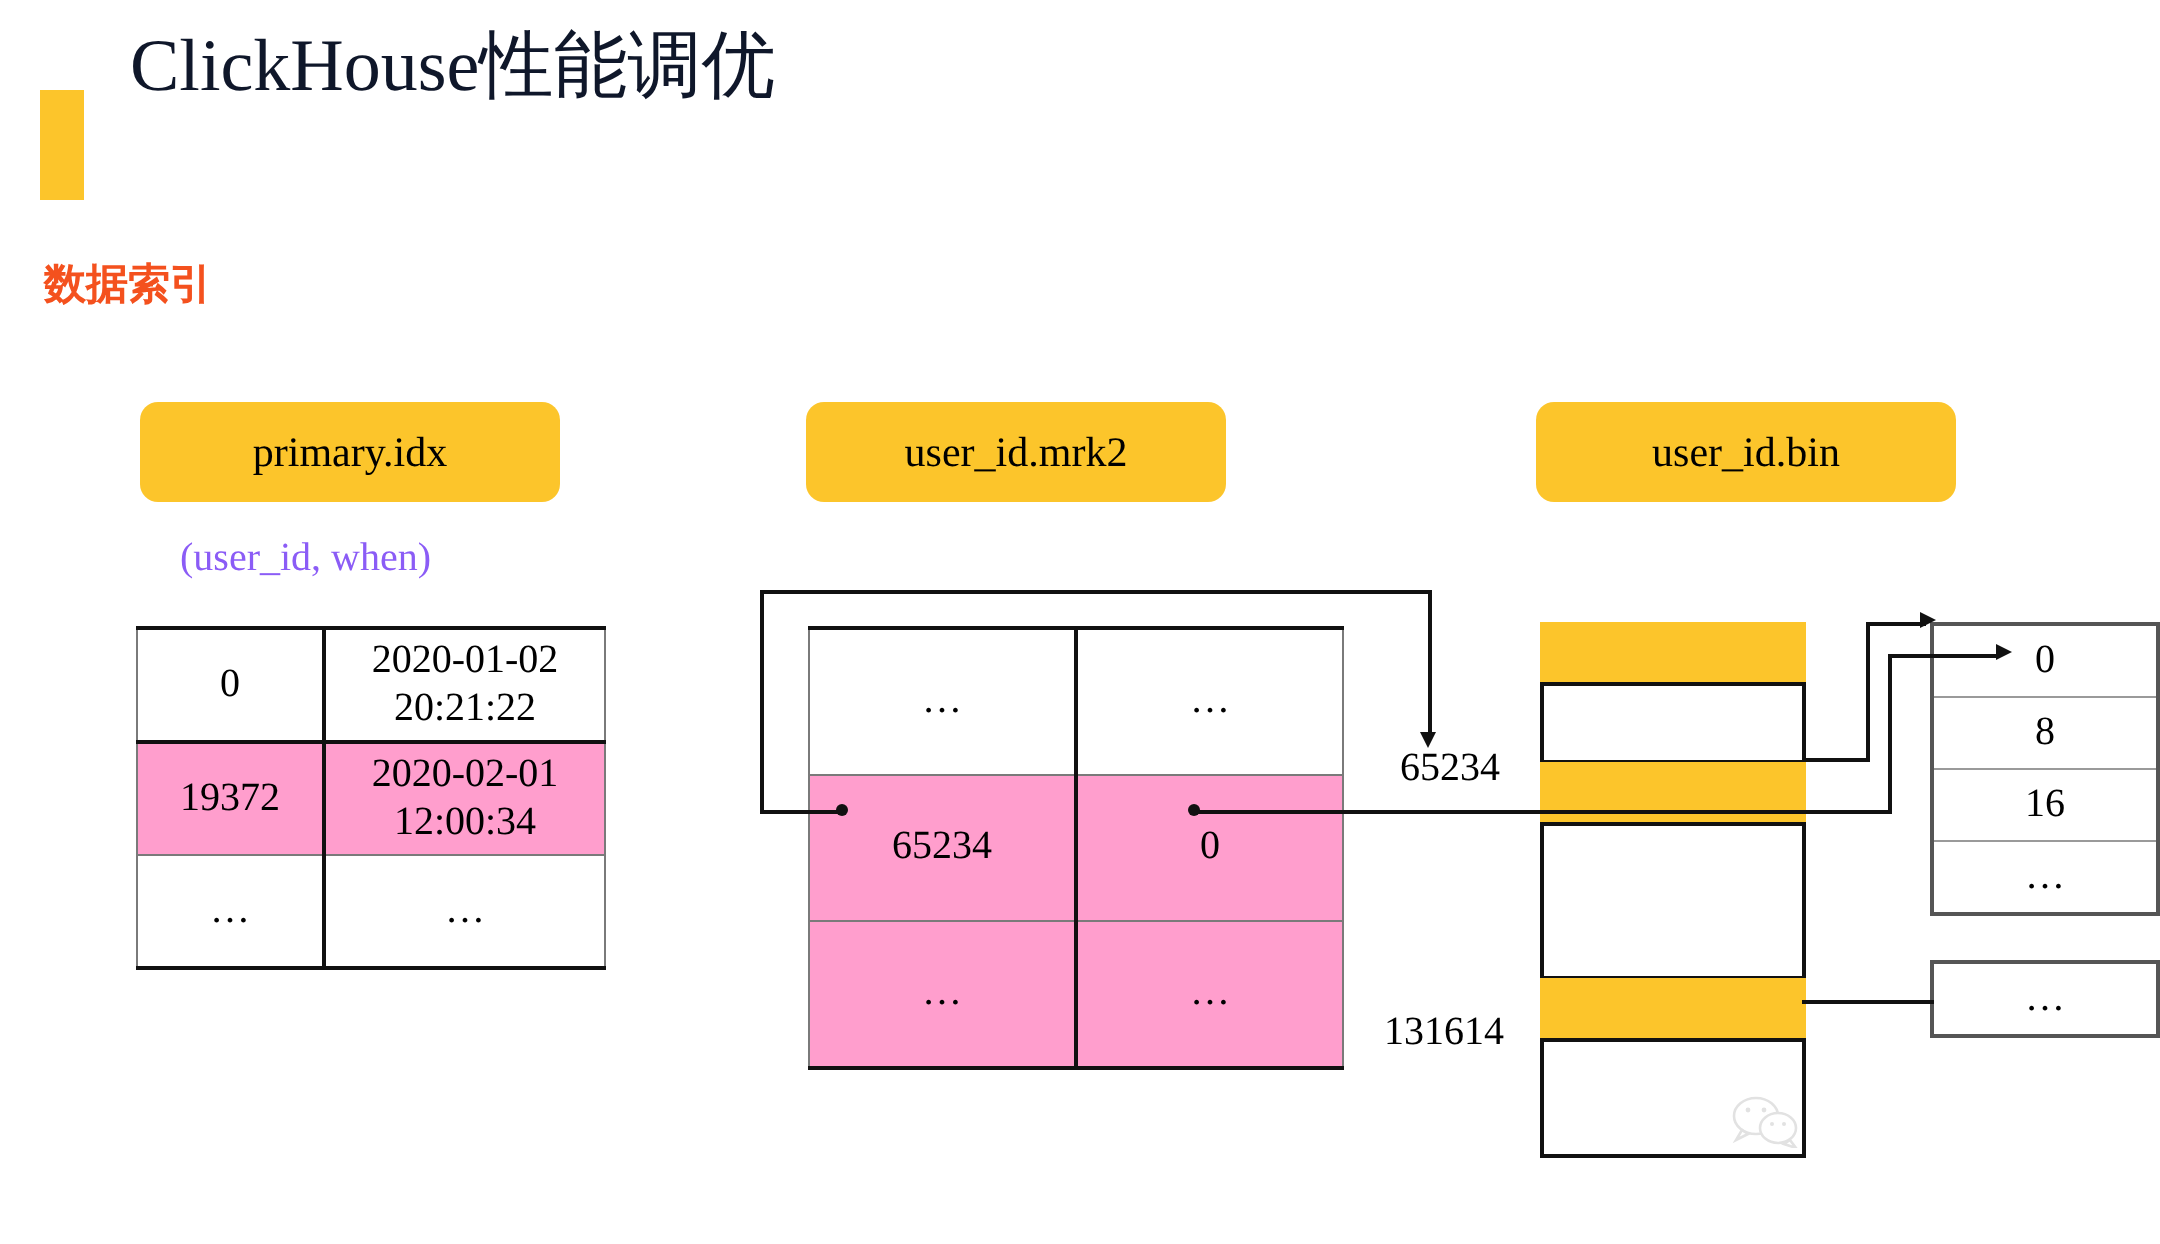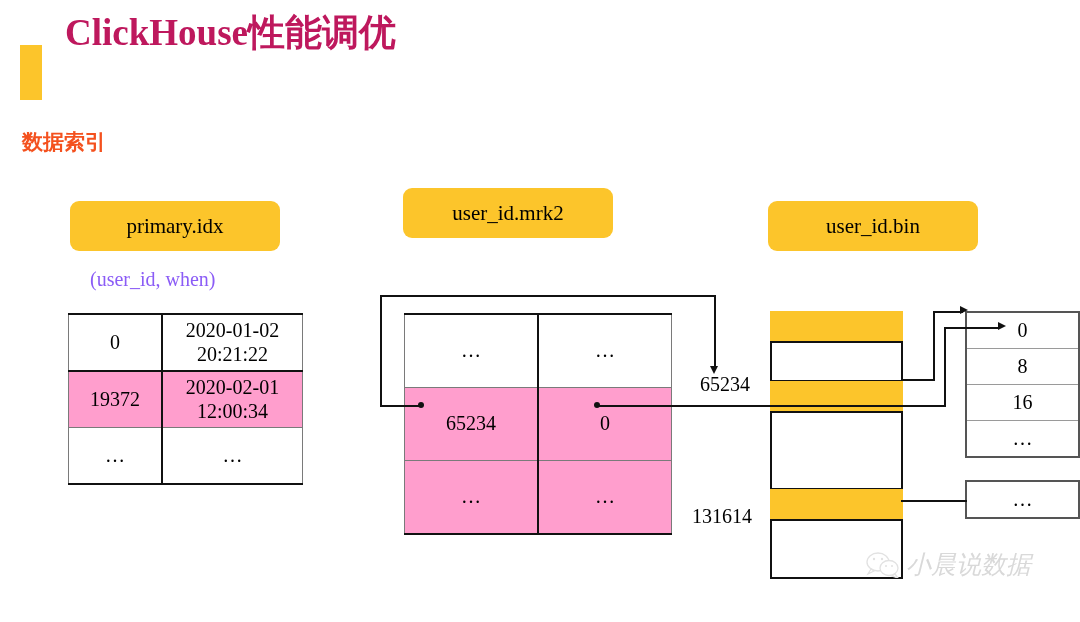--- a/index.html
+++ b/index.html
@@ -6,31 +6,31 @@
   body{
     width:1080px;height:622px;
     background:#ffffff;
     font-family:"Liberation Serif","DejaVu Serif",serif;
     position:relative;overflow:hidden;
   }
   .abs{position:absolute;}
 
   
   #accent-bar{left:20px;top:45px;width:22px;height:55px;background:#FCC52B;}
-  #page-title{left:65px;top:8px;font-size:37px;color:#be185d;letter-spacing:0px;white-space:nowrap;font-weight:bold;}
+  #page-title{left:65px;top:8px;font-size:37px;color:#0f172a;letter-spacing:0px;white-space:nowrap;}
   #section-title{left:22px;top:128px;font-size:21px;color:#F4511E;white-space:nowrap;font-weight:bold;}
 
   
   .pill{
     background:#FCC52B;border-radius:9px;
     display:flex;align-items:center;justify-content:center;
     font-size:21px;color:#000;
   }
   #pill-primary{left:70px;top:201px;width:210px;height:50px;}
-  #pill-mrk2{left:403px;top:188px;width:210px;height:50px;}
+  #pill-mrk2{left:403px;top:201px;width:210px;height:50px;}
   #pill-bin{left:768px;top:201px;width:210px;height:50px;}
 
   #primary-key-note{left:90px;top:268px;font-size:20px;color:#8b5cf6;white-space:nowrap;}
 
   
   .tbl{border-collapse:collapse;}
   .tbl td{
     text-align:center;vertical-align:middle;
     font-size:20px;color:#000;line-height:1.18;
   }
@@ -244,14 +244,13 @@
   <svg width="34" height="26" viewBox="0 0 34 26">
     <ellipse cx="12" cy="10" rx="11" ry="9" fill="none" stroke="#e2e2e2" stroke-width="1.3"></ellipse>
     <path d="M5 17 L2 22 L8 19 Z" fill="none" stroke="#e2e2e2" stroke-width="1.3"></path>
     <circle cx="8" cy="7" r="1.2" fill="#e2e2e2"></circle>
     <circle cx="16" cy="7" r="1.2" fill="#e2e2e2"></circle>
     <ellipse cx="23" cy="16" rx="9" ry="7.5" fill="#ffffff" stroke="#e2e2e2" stroke-width="1.3"></ellipse>
     <path d="M29 22 L32 26 L26 24 Z" fill="#ffffff" stroke="#e2e2e2" stroke-width="1.3"></path>
     <circle cx="20" cy="14" r="1" fill="#e2e2e2"></circle>
     <circle cx="26" cy="14" r="1" fill="#e2e2e2"></circle>
   </svg>
-  <span>小晨说数据</span>
 </div>
 
 </body></html>

